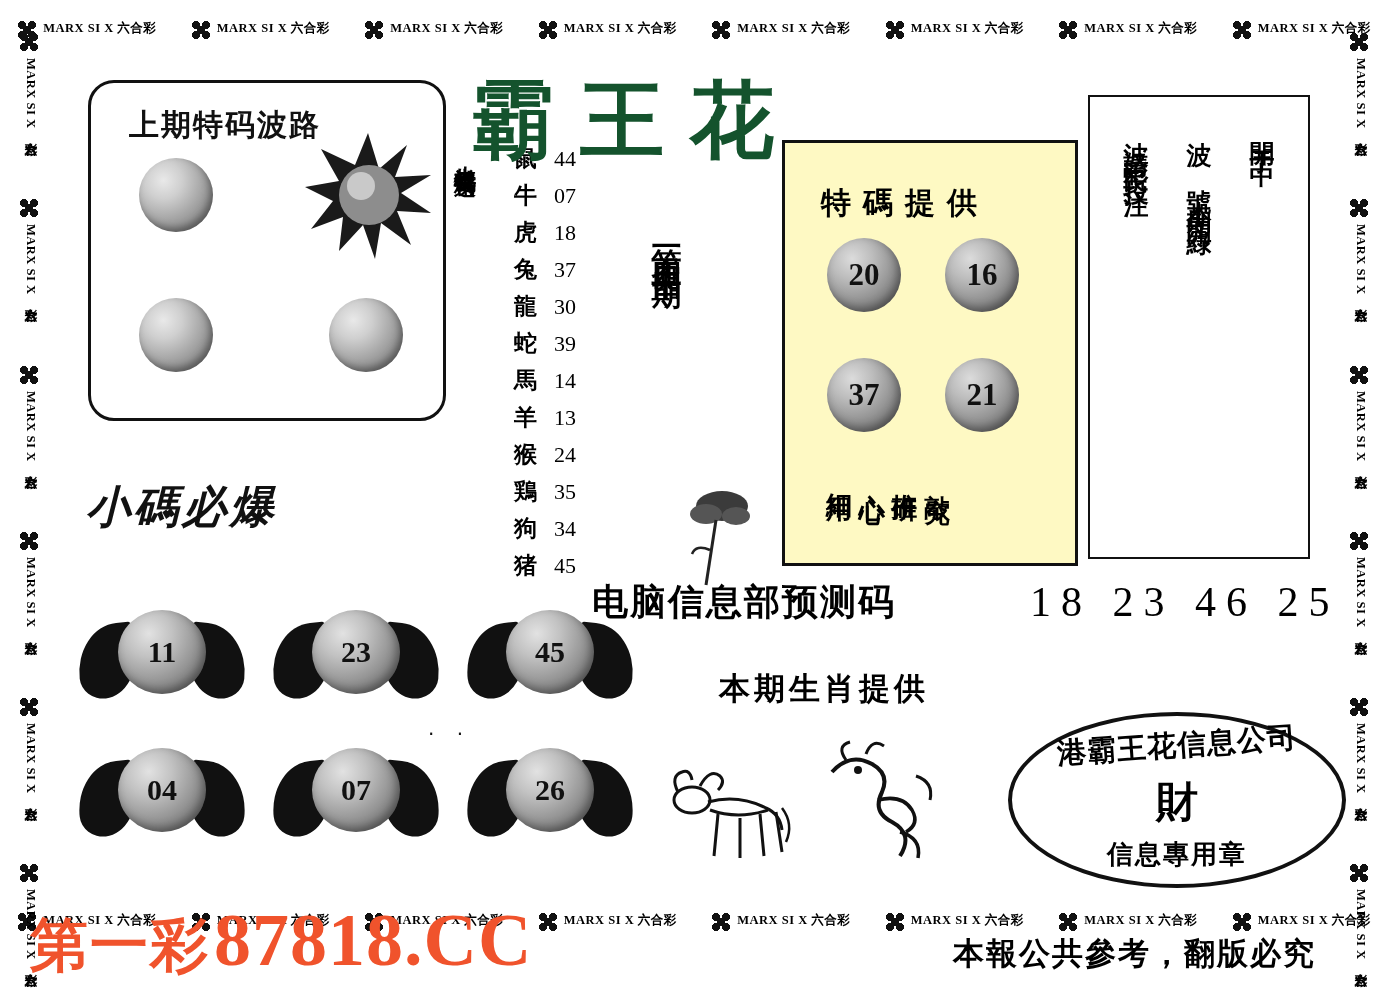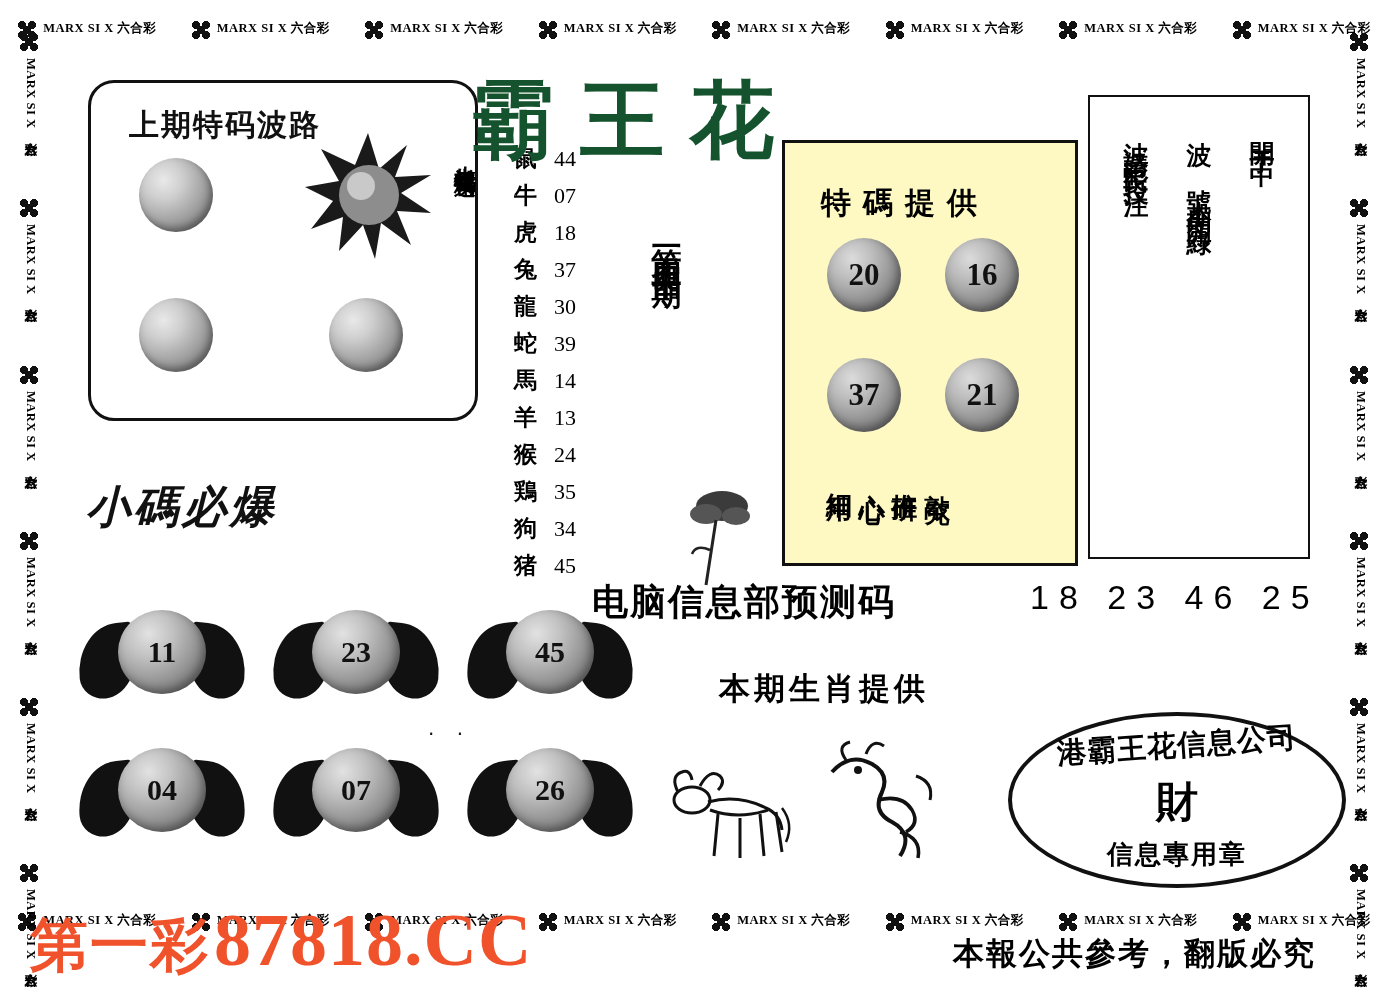--- a/index.html
+++ b/index.html
@@ -34,21 +34,21 @@
       radial-gradient(circle 4.2px at 10px 10px,#111 98%,transparent 100%);
   }
   .band-label{font-size:12.5px;font-weight:bold;letter-spacing:.5px;font-family:"Liberation Serif",serif;}
 
   
   .cn{font-family:"DejaVu Sans","Liberation Sans",sans-serif;}
 
   
   .dice-panel{
     position:absolute;left:88px;top:80px;width:352px;height:335px;
-    border:3px solid #111;border-radius:26px;background:#fff;padding-left:32px;
+    border:3px solid #111;border-radius:26px;background:#fff;
   }
   .dice-title{
     position:absolute;left:38px;top:22px;font-size:30px;font-weight:bold;letter-spacing:2px;
     color:#111;
   }
   .ball{
     border-radius:50%;
     background:radial-gradient(circle at 33% 30%,#e9e9e9 0%,#cfcfcf 26%,#9e9e9e 60%,#6d6d6d 100%);
     box-shadow:inset -3px -4px 7px rgba(0,0,0,.35);
     position:absolute;
@@ -139,21 +139,21 @@
     display:flex;align-items:center;justify-content:center;
     font-size:30px;font-weight:bold;color:#111;font-family:"Liberation Serif",serif;
     box-shadow:inset -3px -4px 8px rgba(0,0,0,.35);
   }
 
   
   .predict-label{
     position:absolute;left:592px;top:578px;font-size:36px;font-weight:bold;letter-spacing:2px;
   }
   .predict-nums{
-    position:absolute;left:1030px;top:578px;font-size:34px;font-family:Liberation Sans, sans-serif;letter-spacing:10px;
+    position:absolute;left:1030px;top:578px;font-size:42px;font-family:Liberation Serif, serif;letter-spacing:10px;
   }
   .zodiac-offer{
     position:absolute;left:712px;top:668px;font-size:31px;font-weight:bold;letter-spacing:4px;margin-left:7px;
   }
 
   
   .stamp{
     position:absolute;left:1008px;top:712px;width:330px;height:168px;
     border:4px solid #111;border-radius:50%;
   }

